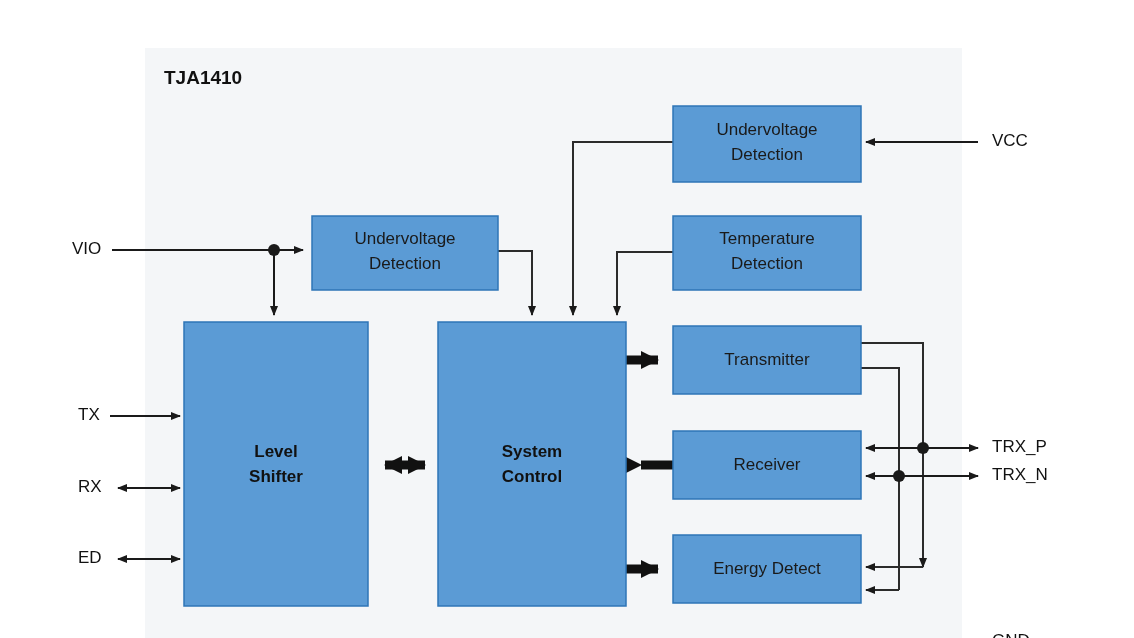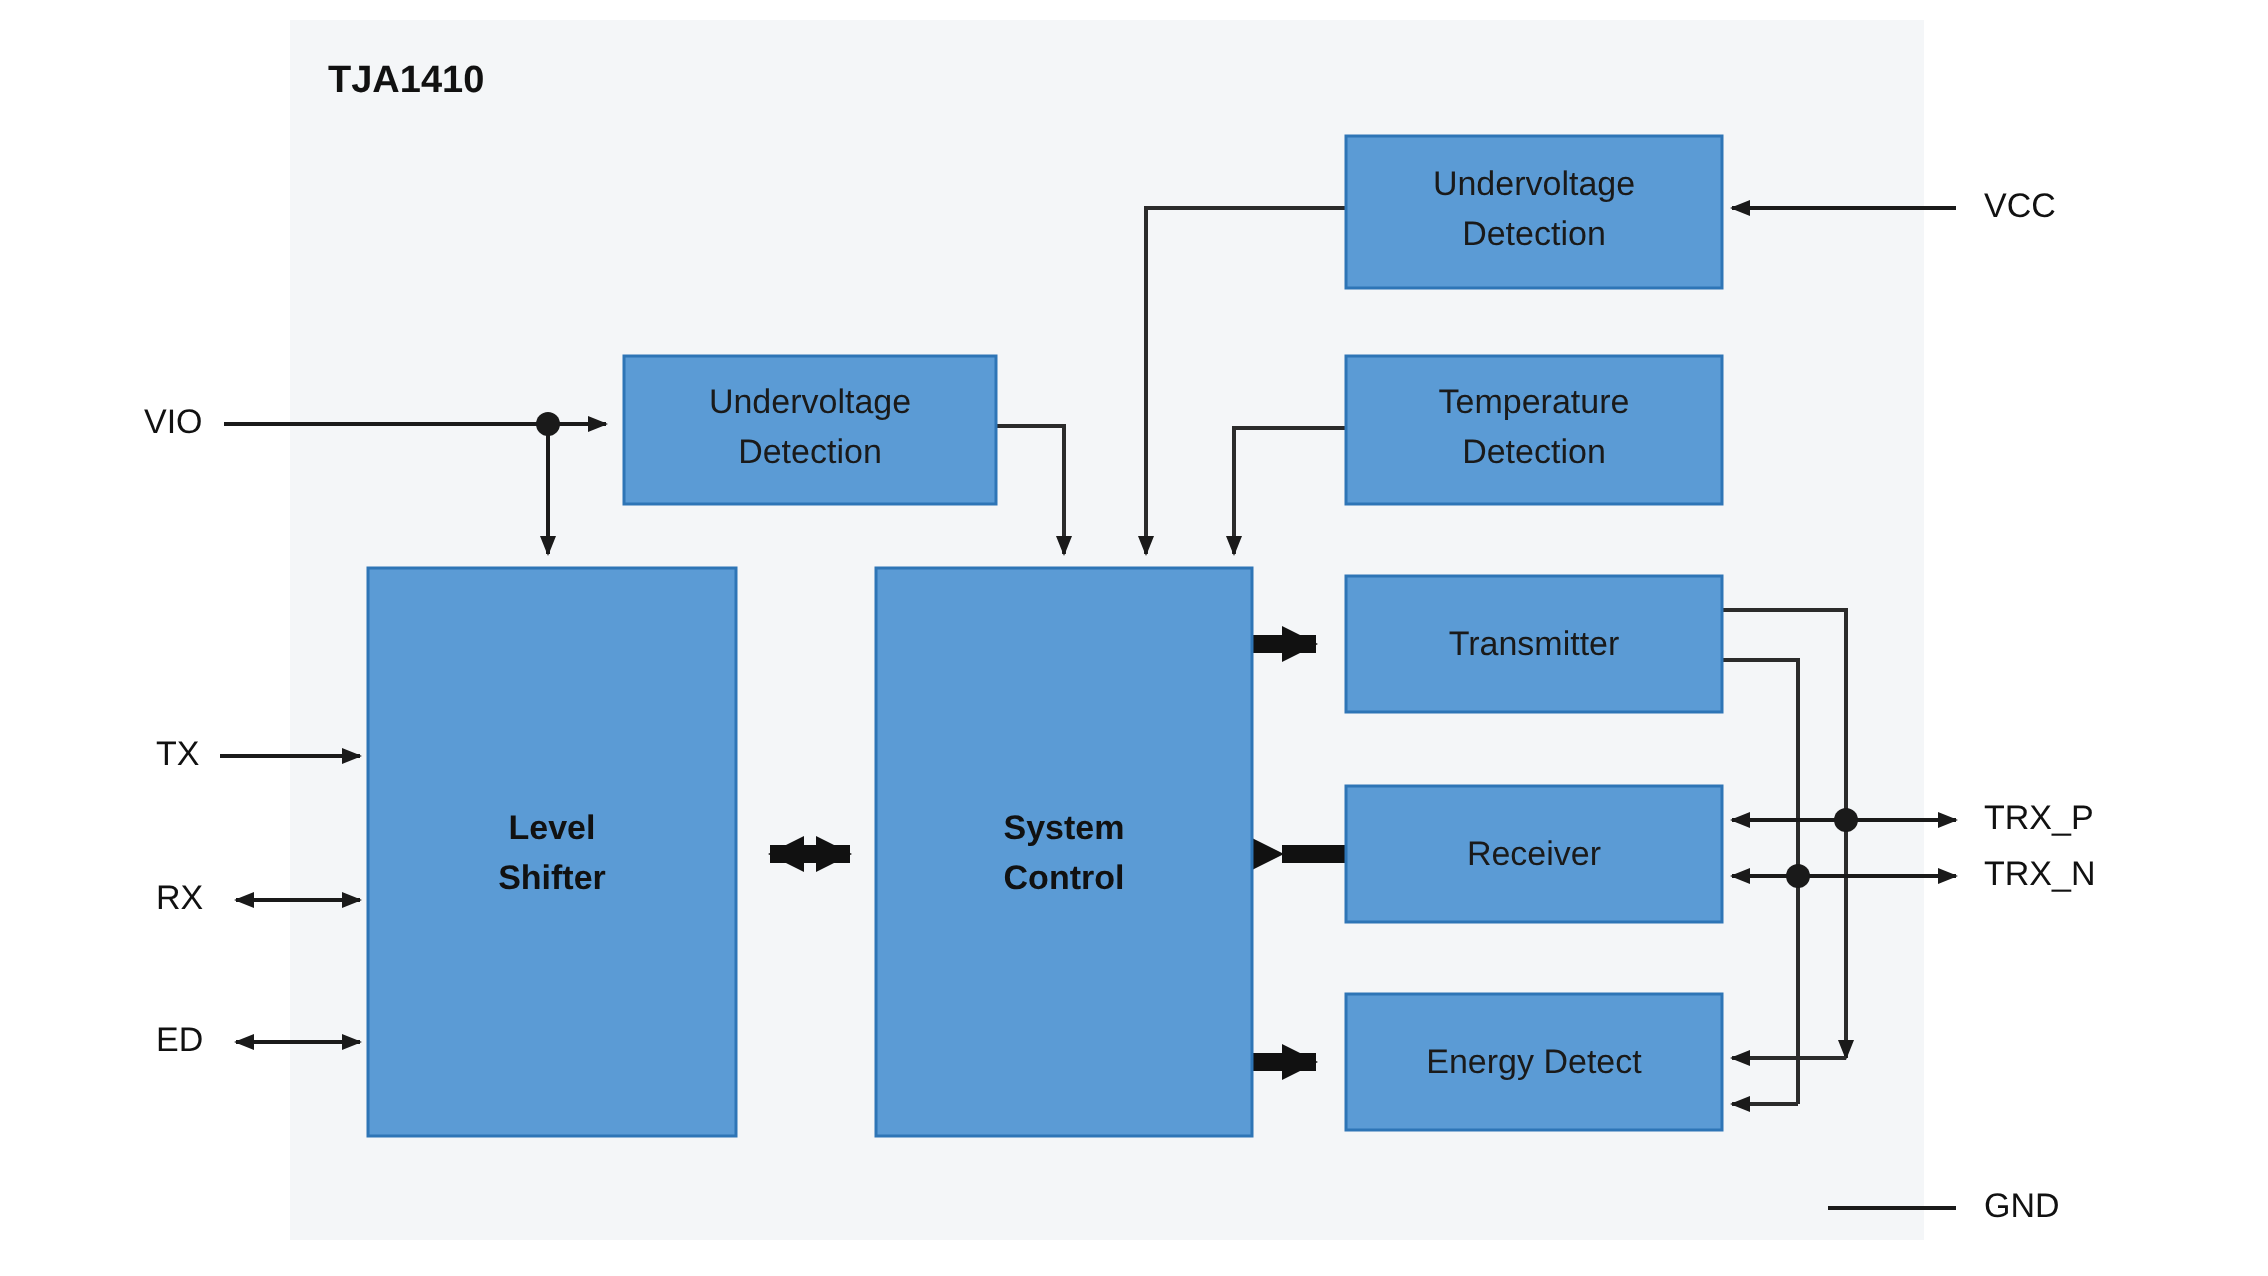--- a/index.html
+++ b/index.html
@@ -1,18 +1,18 @@
 <!DOCTYPE html>
 <html><head>
 <meta charset="utf-8">
 <style>
   html,body{margin:0;padding:0;background:#ffffff;}
   body{width:1134px;height:638px;overflow:hidden;
        font-family:"Liberation Sans",sans-serif;}
-  #stage{position:relative;width:1134px;height:450px;background:#22c55e;}
+  #stage{position:relative;width:1134px;height:450px;background:#22c55e;margin-top:38px;}
   svg{display:block;}
   .blk-text{font-family:"Liberation Sans",sans-serif;font-size:17px;fill:#1a1a1a;
             text-anchor:middle;dominant-baseline:middle;}
   .blk-text-bold{font-family:"Liberation Sans",sans-serif;font-size:17px;font-weight:bold;
             fill:#111111;text-anchor:middle;dominant-baseline:middle;}
   .pin-text{font-family:"Liberation Sans",sans-serif;font-size:17px;fill:#111111;
             dominant-baseline:middle;}
   .pin-text-l{text-anchor:start;}
   .title-text{font-family:"Liberation Sans",sans-serif;font-size:19px;font-weight:bold;
             fill:#111111;text-anchor:start;dominant-baseline:middle;}

